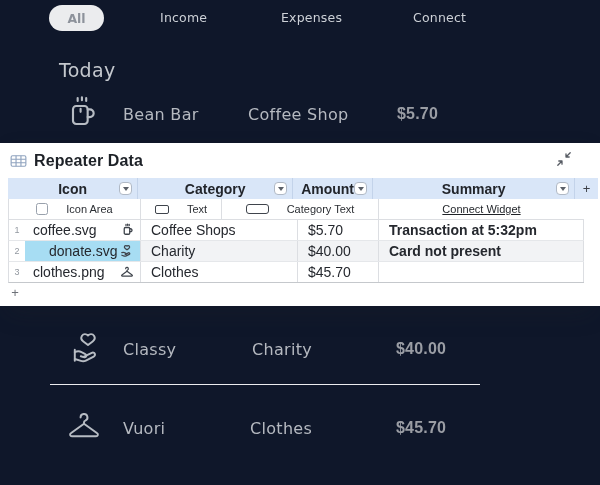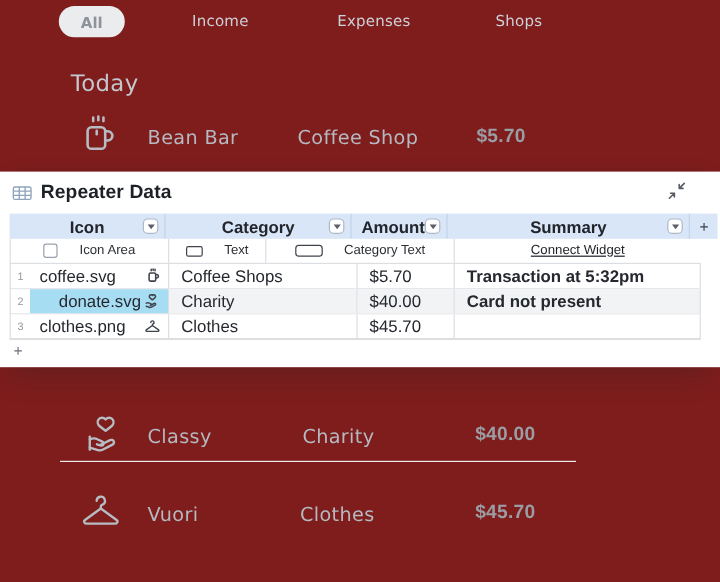--- a/index.html
+++ b/index.html
@@ -5,21 +5,21 @@
   :root{
     --pill-bg:#ebecee; --pill-text:#8d929b; --tab-inactive:#cdd1d7;
     --heading:#c4c8ce; --list-text:#b5b9c0; --amount-text:#9a9da4; --list-icon:#b7bcc3;
     --panel-title:#1d2127; --header-blue:#d9e6f8; --header-line:#c3d3ea; --header-text:#22252b;
     --grid-line:#dcdee2; --row-line:#e5e7ea; --table-bottom:#c5c8cc; --cell-text:#25282e;
     --row-number:#9298a0; --selected-cell:#a7ddf3; --row-alt:#f2f3f5; --cell-icon:#3f444c;
     --divider:#ececef; --link-text:#1f2227; --grid-icon:#8fa3bf;
   }
   *{margin:0;padding:0;box-sizing:border-box;}
   body{background:#fff;font-family:"Liberation Sans",sans-serif;}
-  .screen{position:relative;width:600px;height:485px;background:#7f1d1d;overflow:hidden;
+  .screen{position:relative;width:600px;height:485px;background:#0f172a;overflow:hidden;
           font-family:"DejaVu Sans",sans-serif;}
   
   .tabbar{position:absolute;top:5px;left:0;right:0;height:26px;}
   .pill{position:absolute;left:49px;top:0;width:55px;height:26px;border-radius:13px;
         background:var(--pill-bg);color:var(--pill-text);font-size:12.5px;font-weight:600;
         display:flex;align-items:center;justify-content:center;cursor:default;}
   .tab{position:absolute;top:0;height:26px;line-height:26px;color:var(--tab-inactive);
        font-size:12.5px;font-weight:500;letter-spacing:.2px;}
   .tab.income{left:160px;} .tab.expenses{left:281px;} .tab.filter{left:413px;}
   
@@ -72,40 +72,40 @@
 </style>
 </head>
 <body>
 
 <div class="screen">
 
   <div class="tabbar">
     <div class="pill">All</div>
     <div class="tab income">Income</div>
     <div class="tab expenses">Expenses</div>
-    <div class="tab filter">Shops</div>
+    <div class="tab filter">Connect</div>
   </div>
 
   <div class="today">Today</div>
 
   <div class="txrow" style="top:92px;">
     <span class="ticon" style="left:67px;top:2px;">
       <svg width="32" height="40" viewBox="0 0 24 30" fill="none" stroke="currentColor" stroke-width="1.6" stroke-linecap="round">
         <path d="M8 3v2.2M11.2 2.4v2.2M14.4 3v2.2"></path>
         <rect x="4.5" y="9" width="11" height="13.5" rx="2.4"></rect>
         <path d="M15.5 11.5h1.6a2.9 2.9 0 1 1 0 5.8h-1.6"></path>
         <path d="M10.2 11.2v2.2"></path>
       </svg>
     </span>
     <span class="tname" style="left:123px;top:13px;">Bean Bar</span>
     <span class="tcat" style="left:248px;top:13px;">Coffee Shop</span>
     <span class="tamt" style="left:397px;top:13px;">$5.70</span>
   </div>
 
-  <div class="txrow" style="top:341px;padding-left:48px;">
+  <div class="txrow" style="top:327px;padding-left:48px;">
     <span class="ticon" style="left:70px;top:2px;">
       <svg width="36" height="38" viewBox="0 0 24 24" fill="none" stroke="currentColor" stroke-width="1.3" stroke-linecap="round" stroke-linejoin="round">
         <path d="M12 10 8.9 7.6C7.6 6.6 7.2 5 8 3.8c.9-1.4 2.9-1.4 4-.1l0 0 0 0c1.1-1.3 3.1-1.3 4 .1.8 1.2.4 2.8-.9 3.8L12 10z"></path>
         <path d="M3.2 14.8c1.6-.8 3-.8 4.5 0l2.2 1.1c.8.4 1.2 1 .9 1.6-.2.6-1 .8-1.7.6l-1.9-.6"></path>
         <path d="M9 17.9l5.5-2.7c.8-.4 1.7-.1 2 .6.3.7 0 1.5-.7 1.9l-5.2 2.7c-1 .5-2.2.6-3.3.2l-4.1-1.3"></path>
         <path d="M3.2 13.2v7.3"></path>
       </svg>
     </span>
     <span class="tname" style="left:123px;top:13px;">Classy</span>
     <span class="tcat" style="left:252px;top:13px;">Charity</span>

